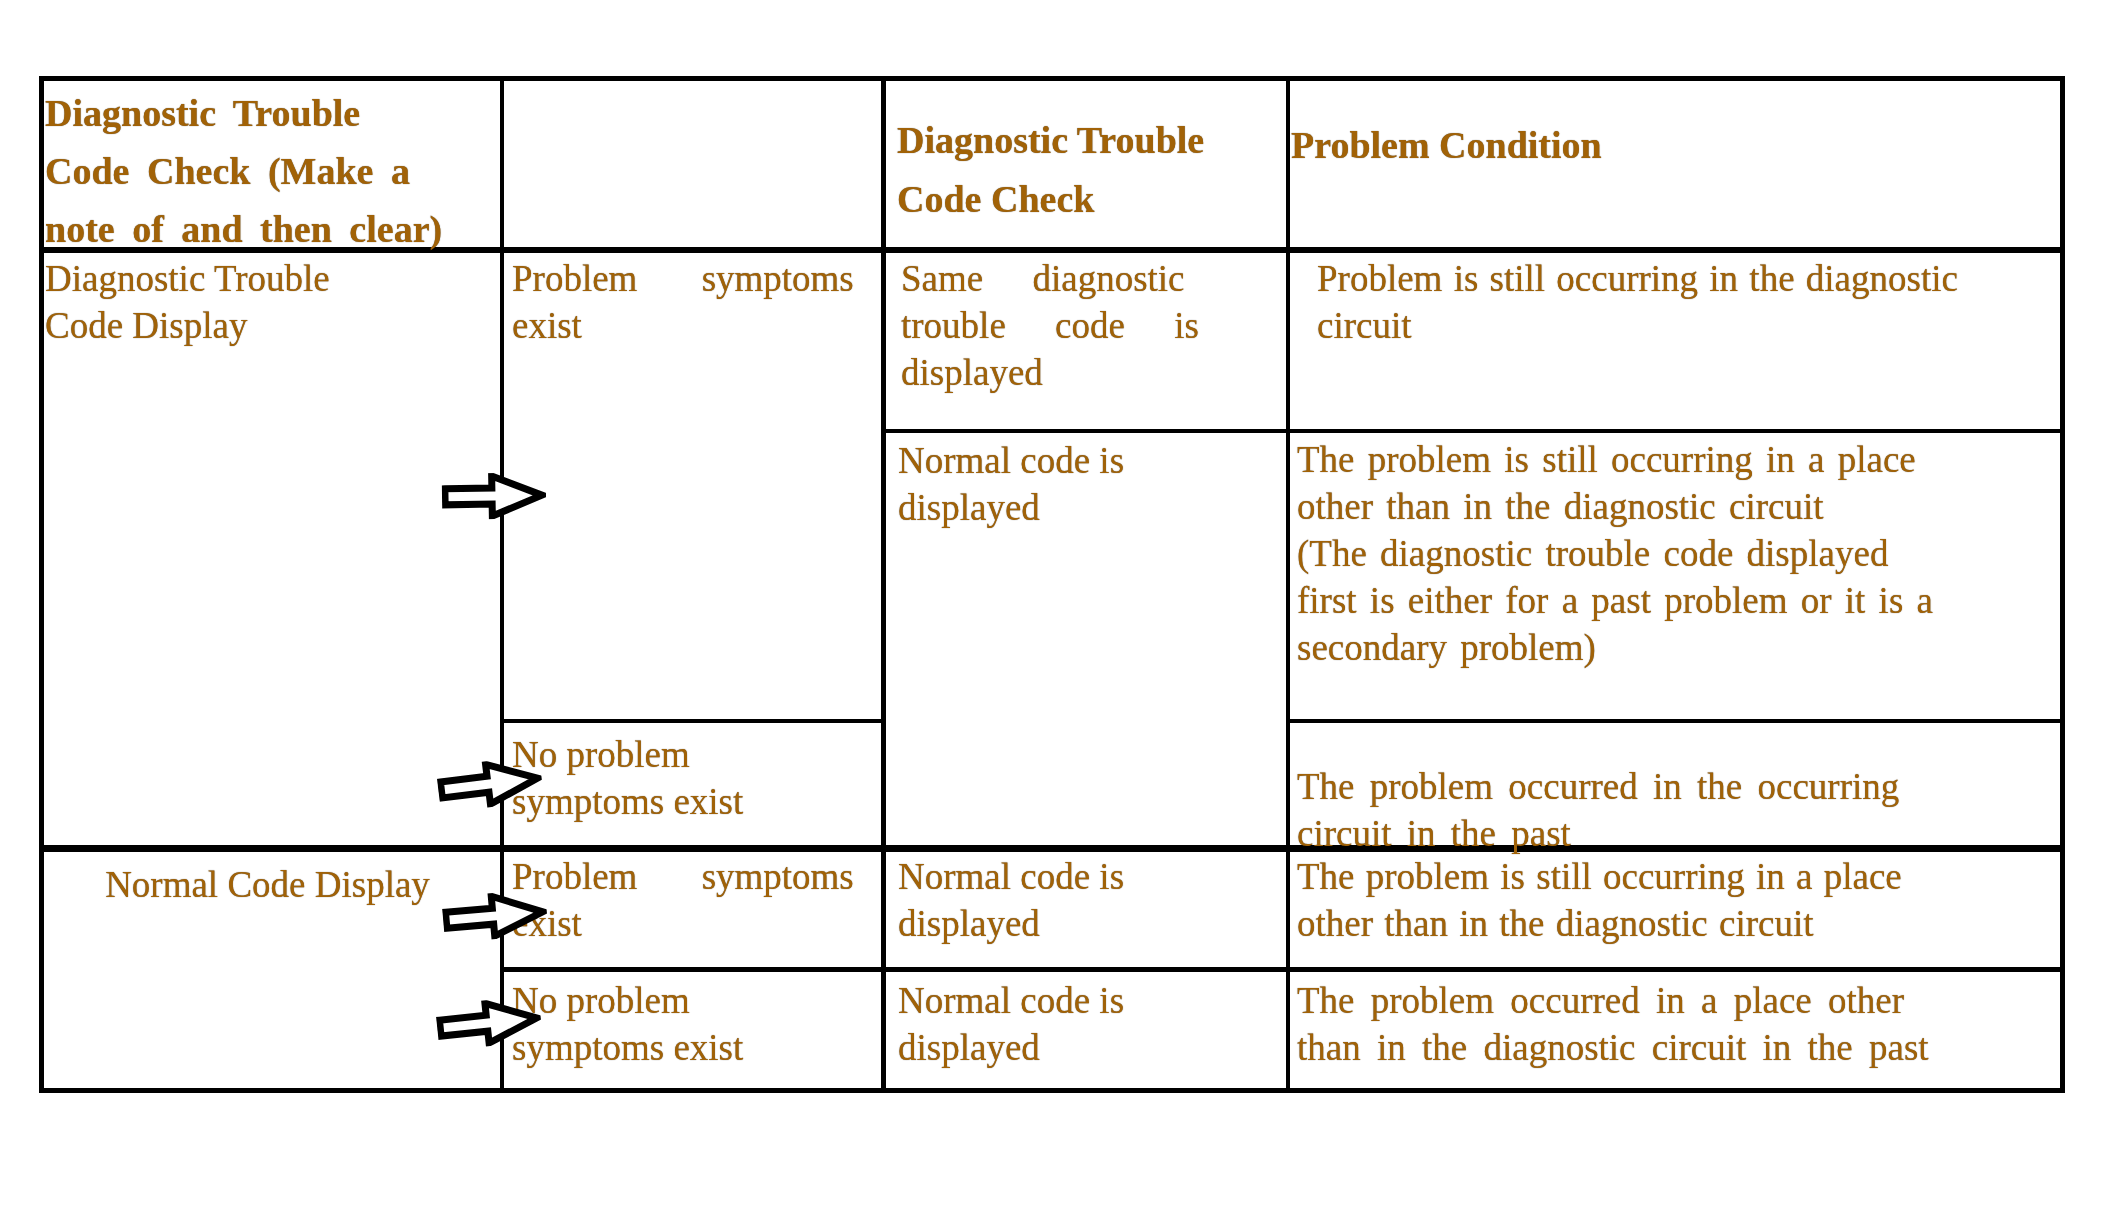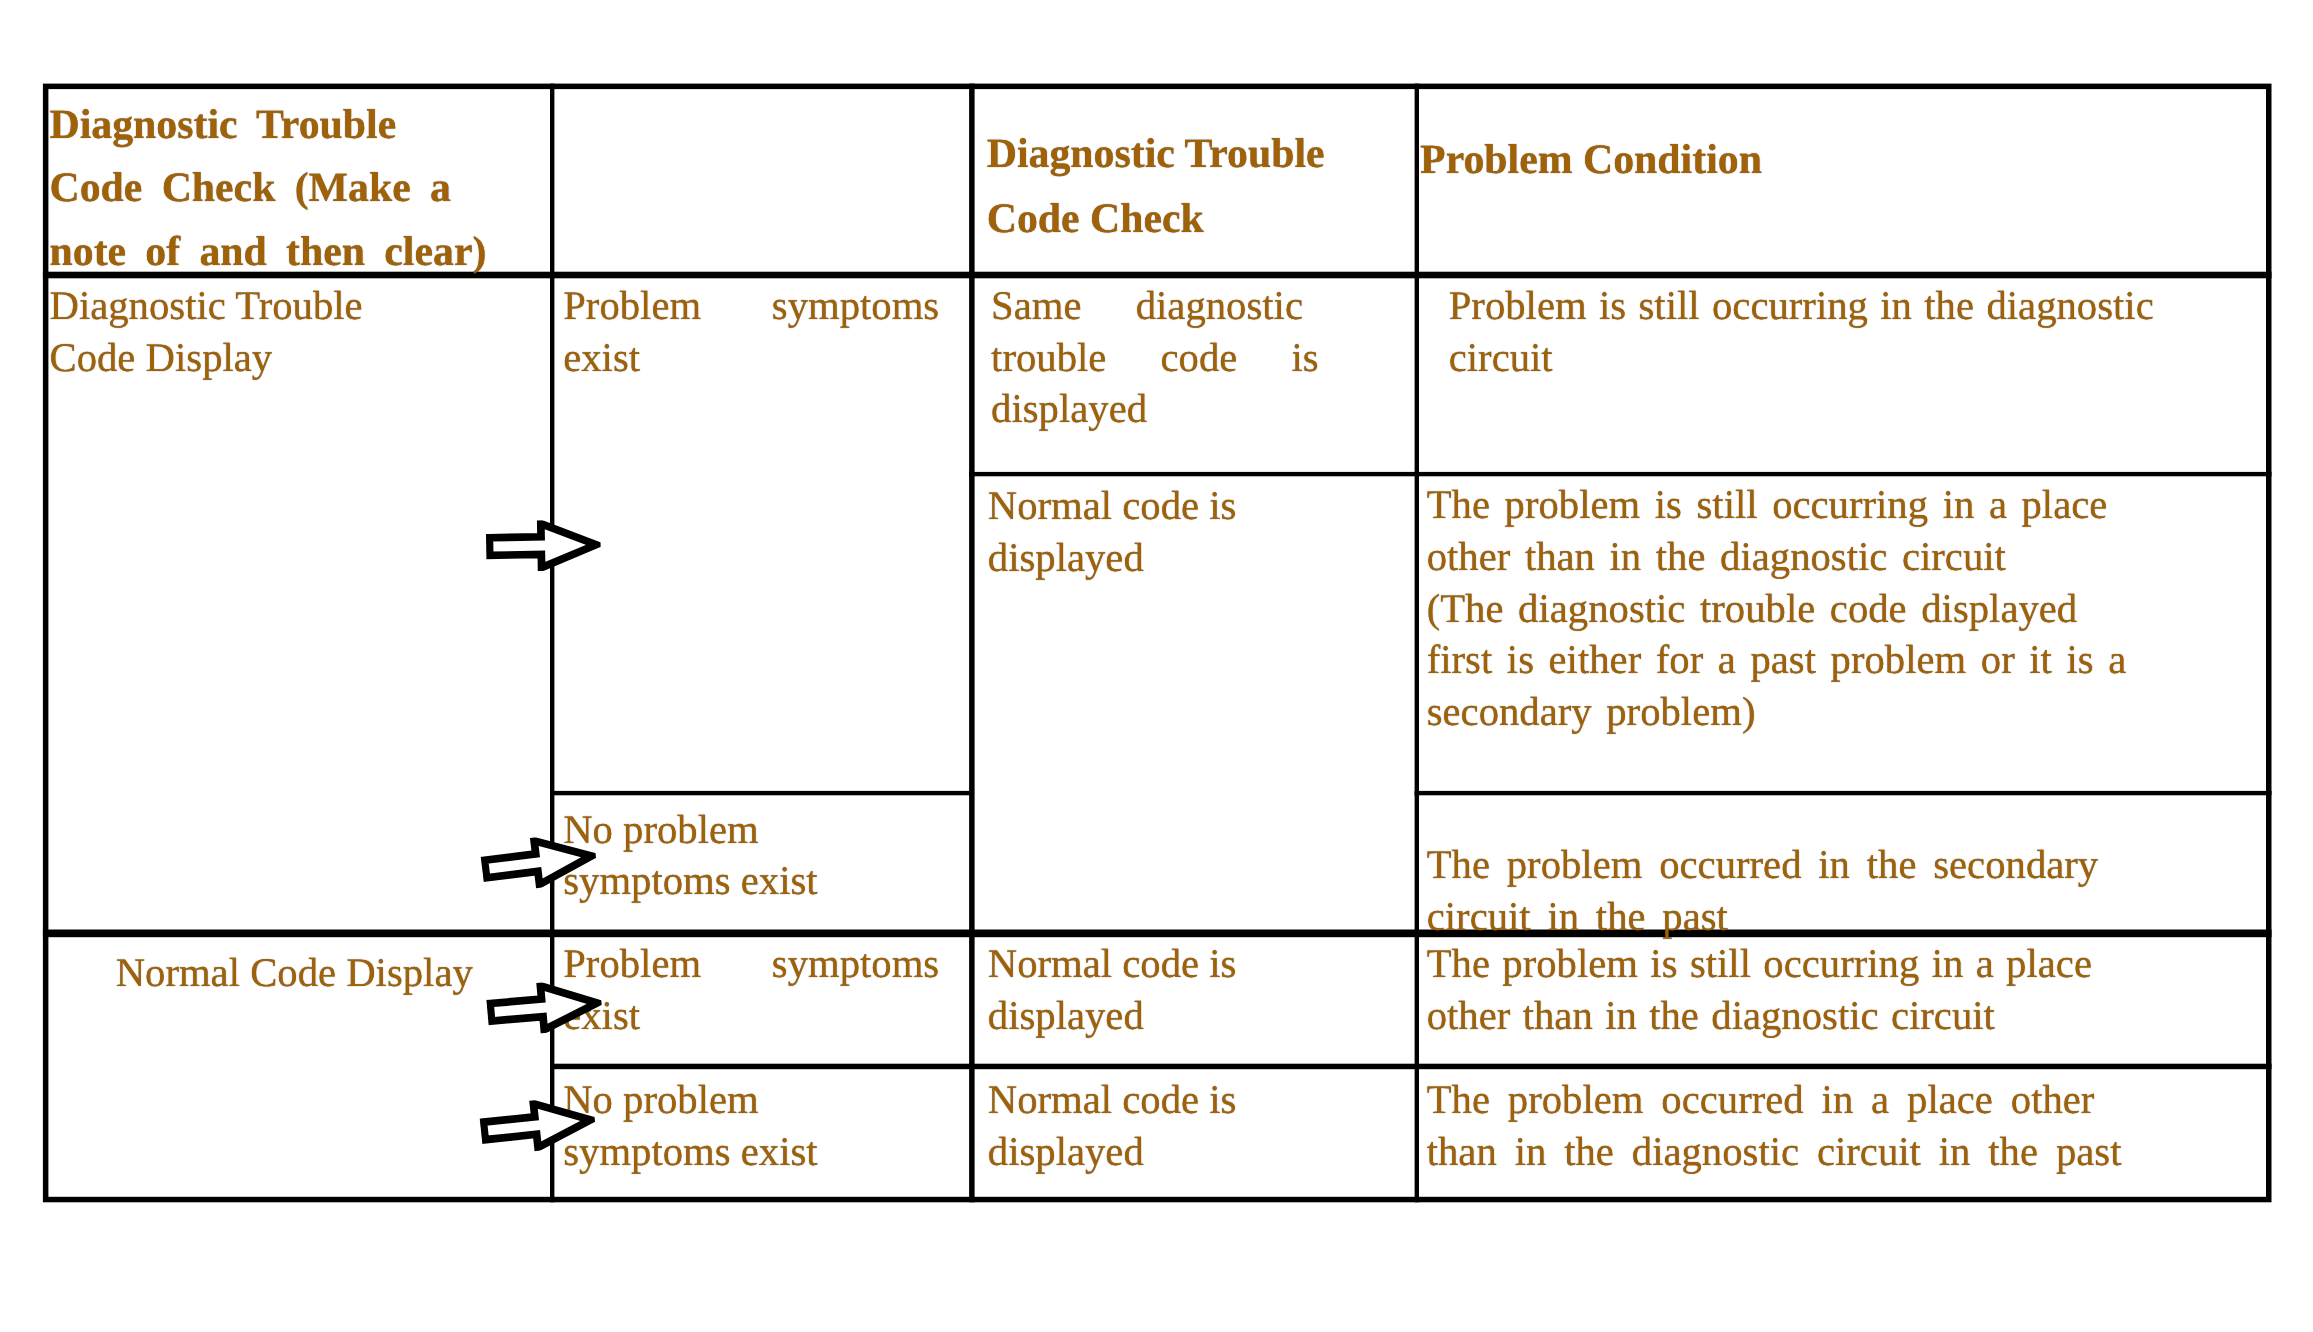--- a/index.html
+++ b/index.html
@@ -97,21 +97,21 @@
   <div class="txt cNorm2b">Normal code is
 displayed</div>
 
   <div class="txt cCond1a">Problem is still occurring in the diagnostic
 circuit</div>
   <div class="txt cCond1b">The problem is still occurring in a place
 other than in the diagnostic circuit
 (The diagnostic trouble code displayed
 first is either for a past problem or it is a
 secondary problem)</div>
-  <div class="txt cCond1c">The problem occurred in the secondary
+  <div class="txt cCond1c">The problem occurred in the occurring
 circuit in the past</div>
   <div class="txt cCond2a">The problem is still occurring in a place
 other than in the diagnostic circuit</div>
   <div class="txt cCond2b">The problem occurred in a place other
 than in the diagnostic circuit in the past</div>
 
   <svg class="arrow a1" viewBox="0 0 104 46">
     <polygon points="3,15 50,15 50,3 100,23 50,43 50,31 3,31" fill="#fff" stroke="#000" stroke-width="7"></polygon>
   </svg>
   <svg class="arrow a2" viewBox="0 0 104 46">

